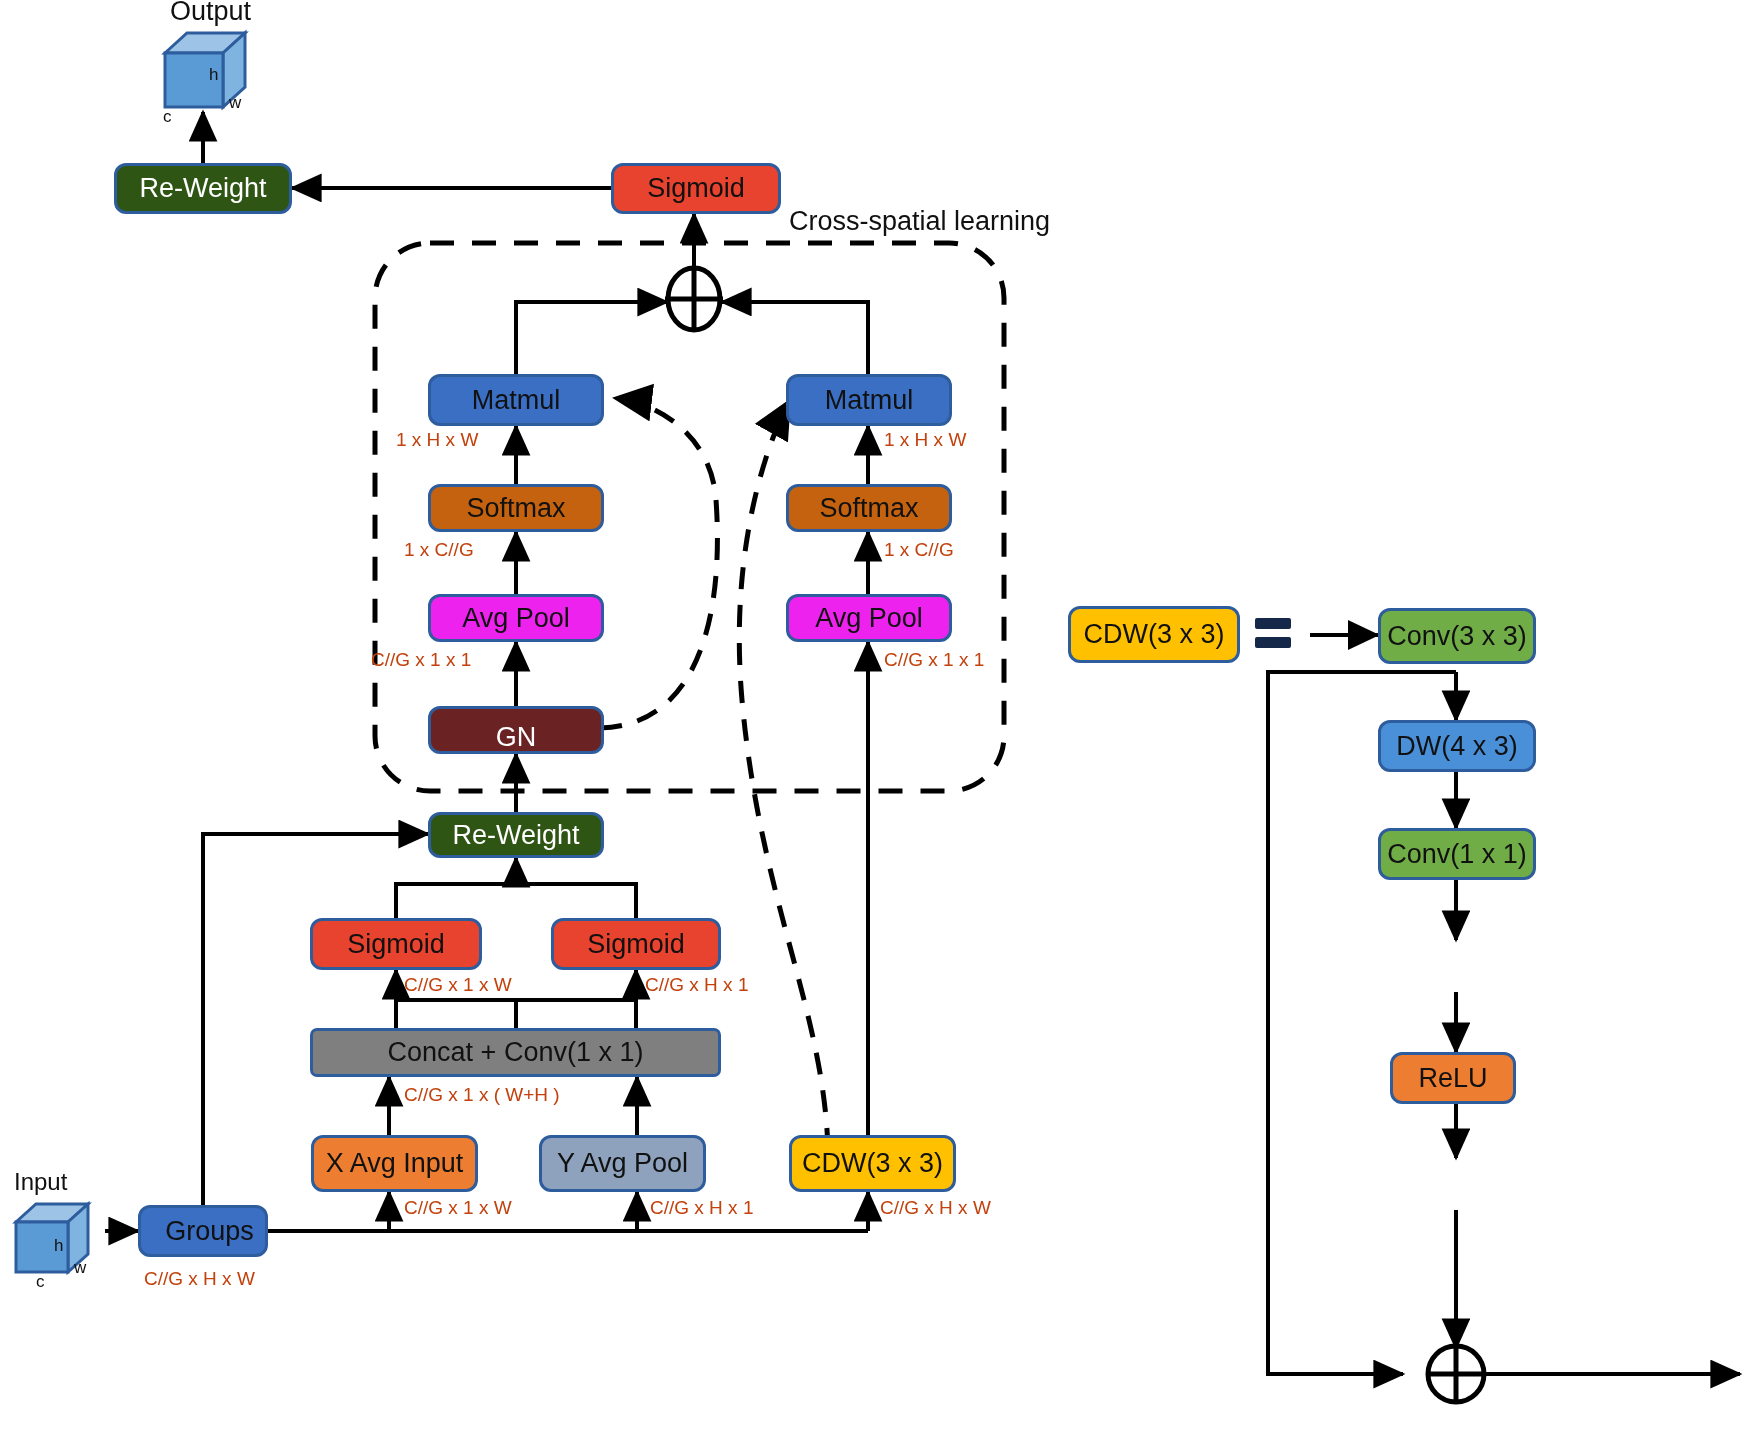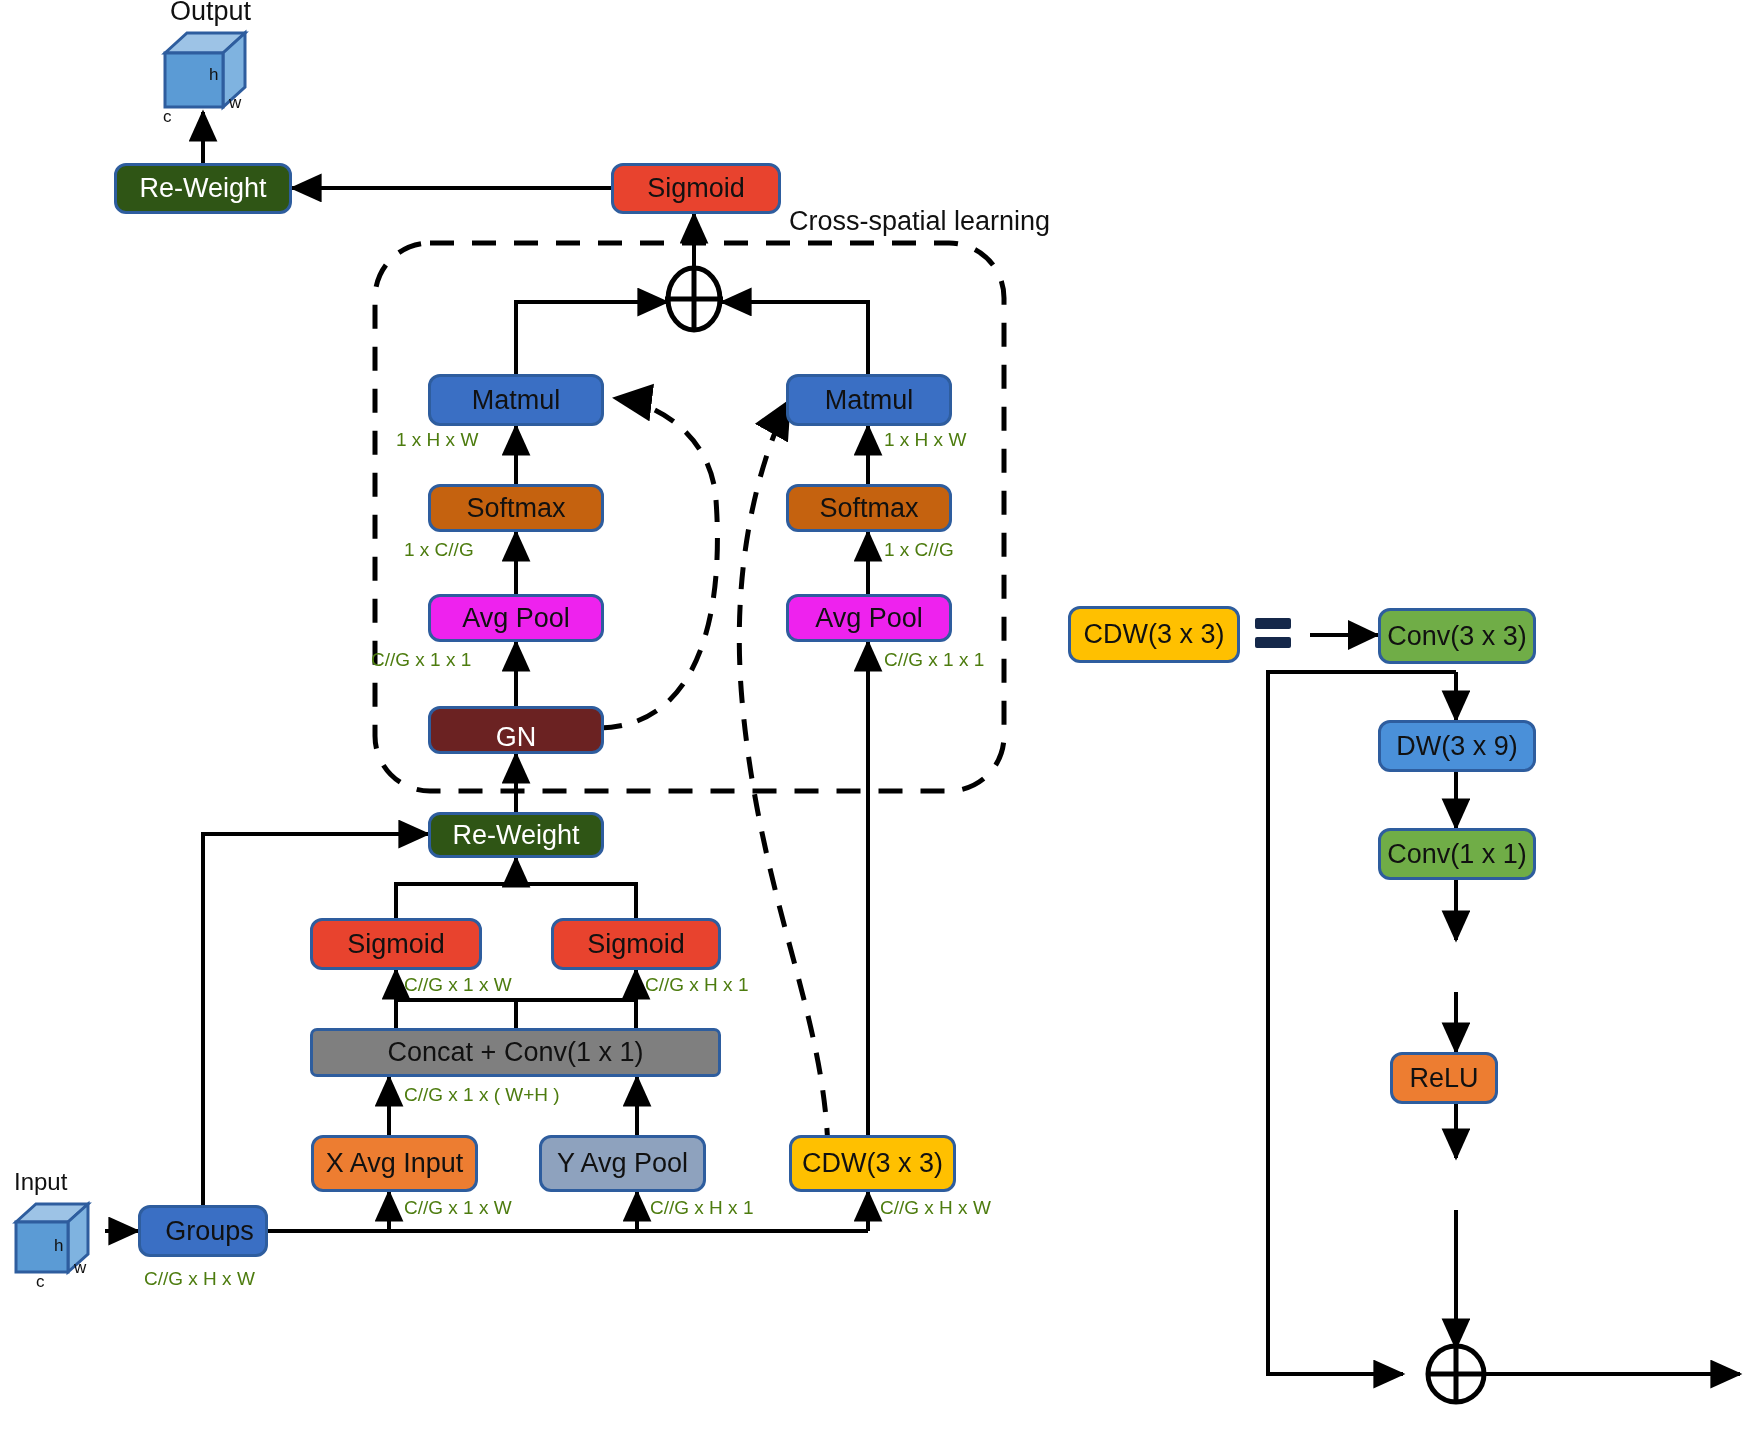--- a/index.html
+++ b/index.html
@@ -5,21 +5,21 @@
   html,body{margin:0;padding:0;background:#ffffff;}
   body{width:1750px;height:1440px;position:relative;overflow:hidden;
        font-family:"Liberation Sans",sans-serif;color:#111;}
   #stage{position:absolute;left:0;top:0;width:1750px;height:1440px;}
   svg#wires{position:absolute;left:0;top:0;width:1750px;height:1440px;pointer-events:none;}
 
   .node{position:absolute;display:flex;align-items:center;justify-content:center;
         border:3px solid #2e5d9e;border-radius:12px;box-sizing:border-box;
         font-size:27px;line-height:1;white-space:nowrap;color:#111;}
   .node.dark{color:#fff;}
-  .dimlabel{position:absolute;font-size:19px;color:#4d7c0f;white-space:nowrap;}
+  .dimlabel{position:absolute;font-size:19px;color:#c2410c;white-space:nowrap;}
   .plainlabel{position:absolute;font-size:27px;color:#111;white-space:nowrap;}
   .smalllabel{position:absolute;font-size:17px;color:#111;}
   .cubewrap{position:absolute;}
   .eqsign{position:absolute;}
   .eqsign i{display:block;background:#15284a;border-radius:2px;}
 </style>
 </head>
 <body>
 
 <div id="stage">
@@ -218,22 +218,22 @@
 
   <div class="eqsign" style="left:1255px;top:618px;width:36px;height:34px;">
     <i style="width:36px;height:11px;margin-bottom:8px;"></i>
     <i style="width:36px;height:11px;"></i>
   </div>
 
   <div class="node" style="left:1378px;top:608px;width:158px;height:56px;background:#70ad47;">
     <span>Conv(3 x 3)</span>
   </div>
   <div class="node" style="left:1378px;top:720px;width:158px;height:52px;background:#4a90d9;">
-    <span>DW(3 x 9)</span>
+    <span>DW(4 x 3)</span>
   </div>
   <div class="node" style="left:1378px;top:828px;width:158px;height:52px;background:#70ad47;">
     <span>Conv(1 x 1)</span>
   </div>
-  <div class="node" style="left:1390px;top:1052px;width:108px;height:52px;background:#ed7d31;">
+  <div class="node" style="left:1390px;top:1052px;width:126px;height:52px;background:#ed7d31;">
     <span>ReLU</span>
   </div>
 
 </div>
 
 </body></html>

